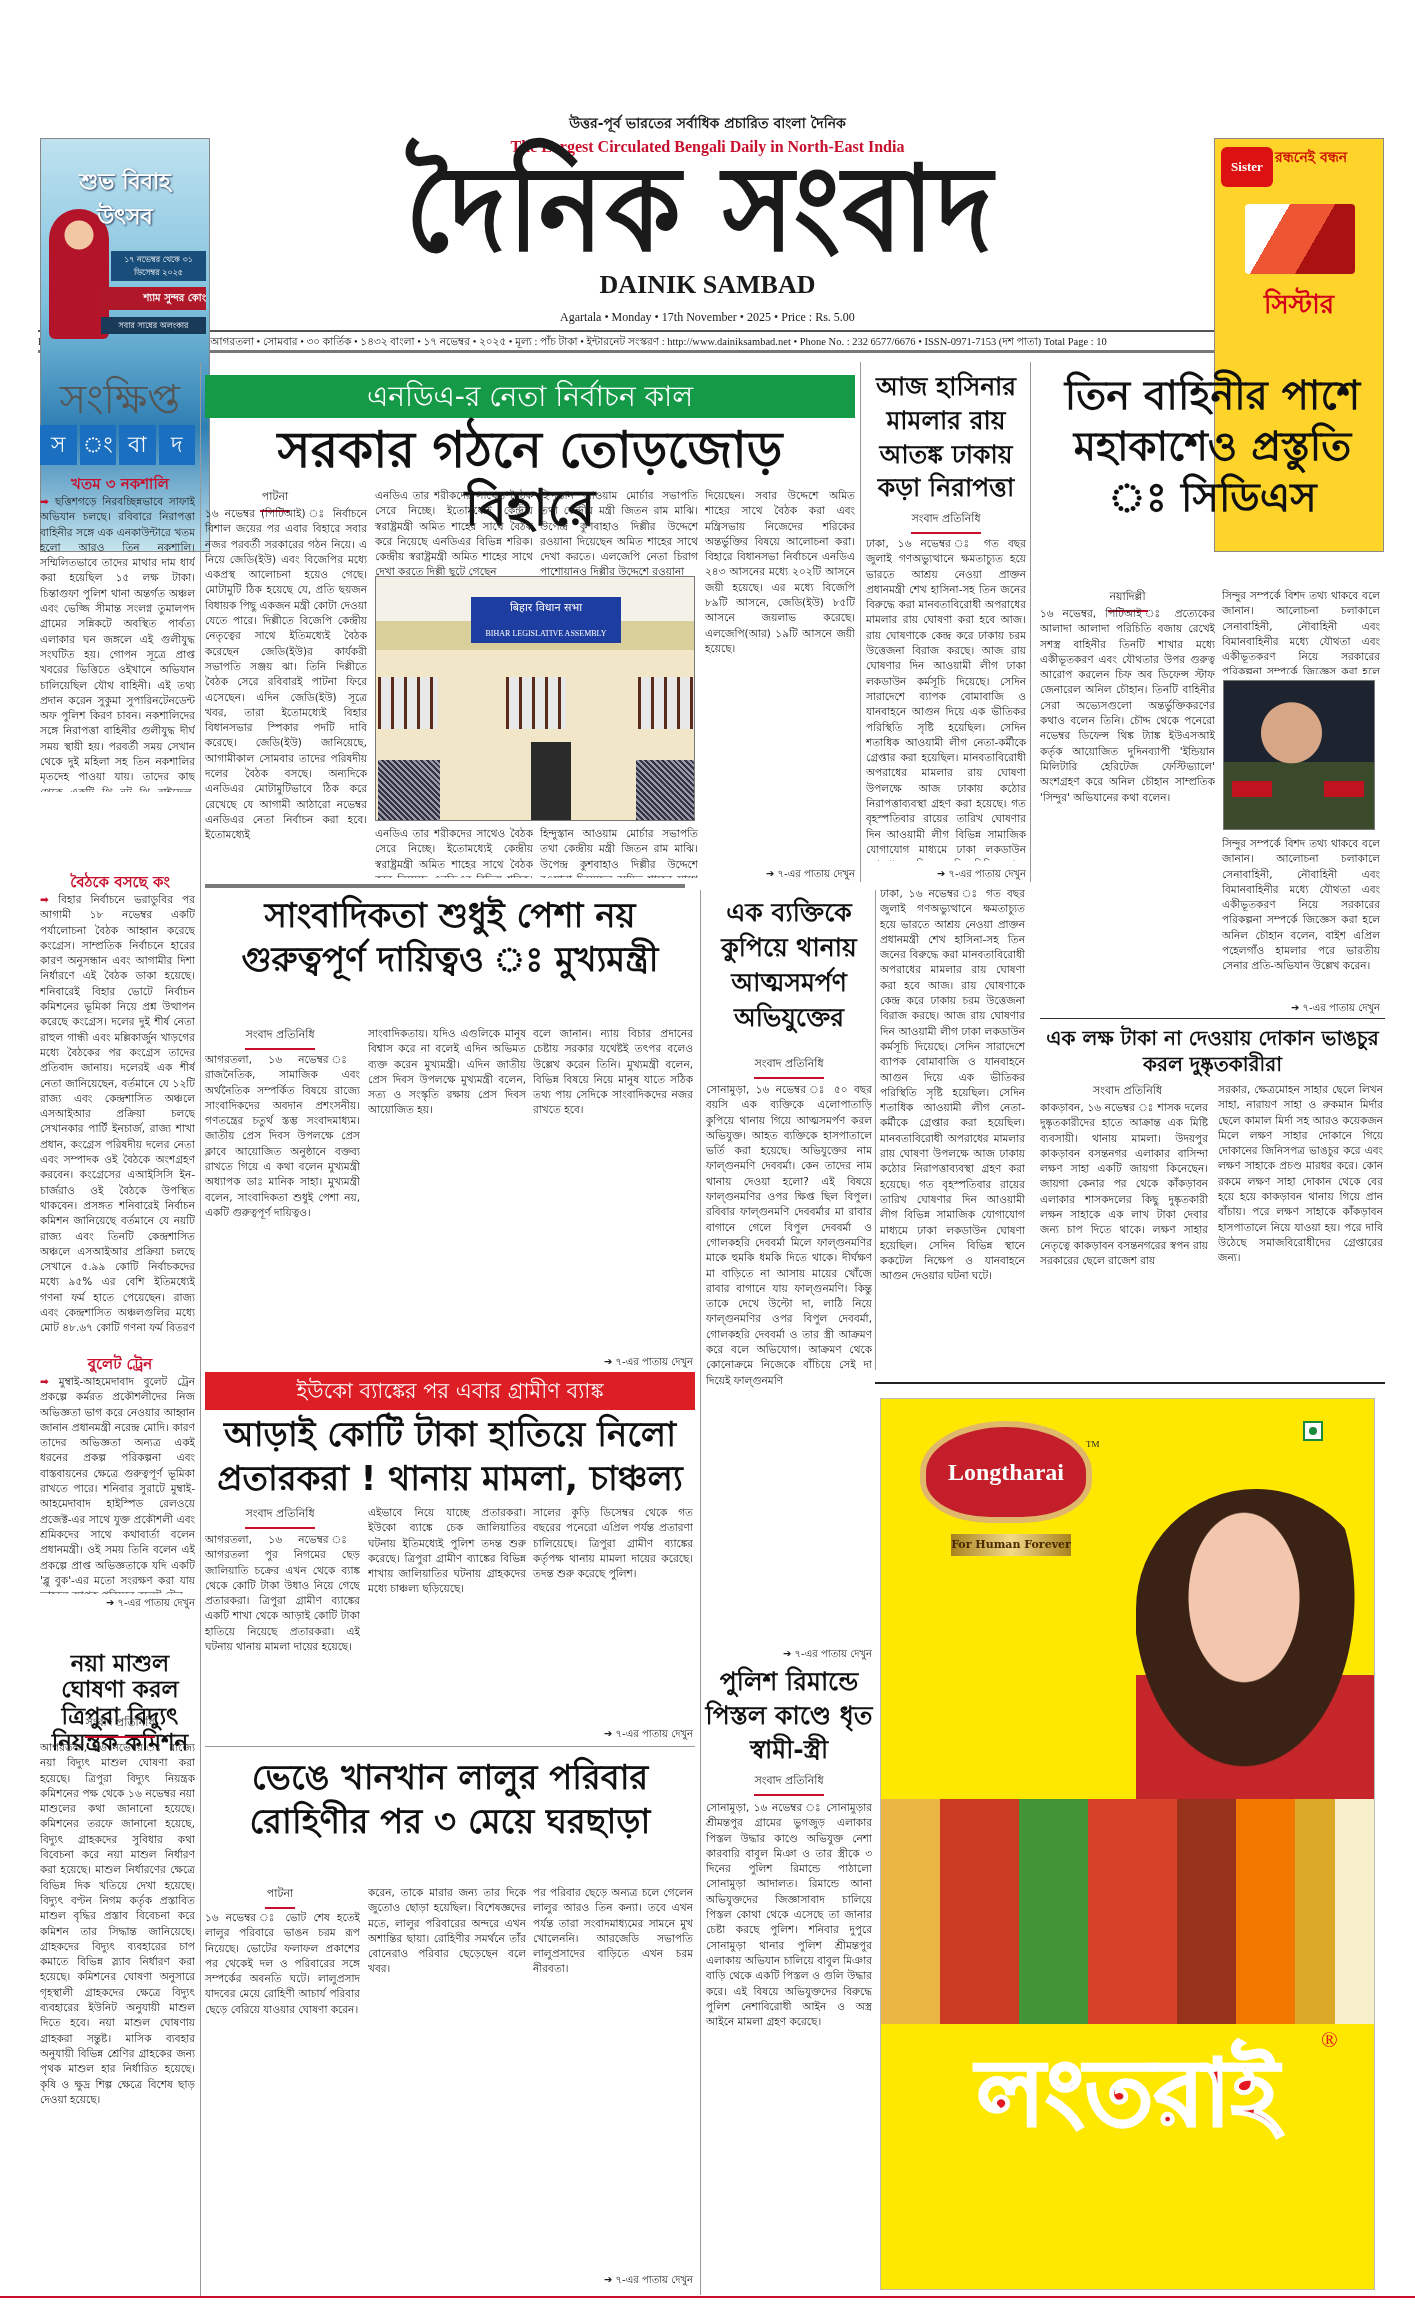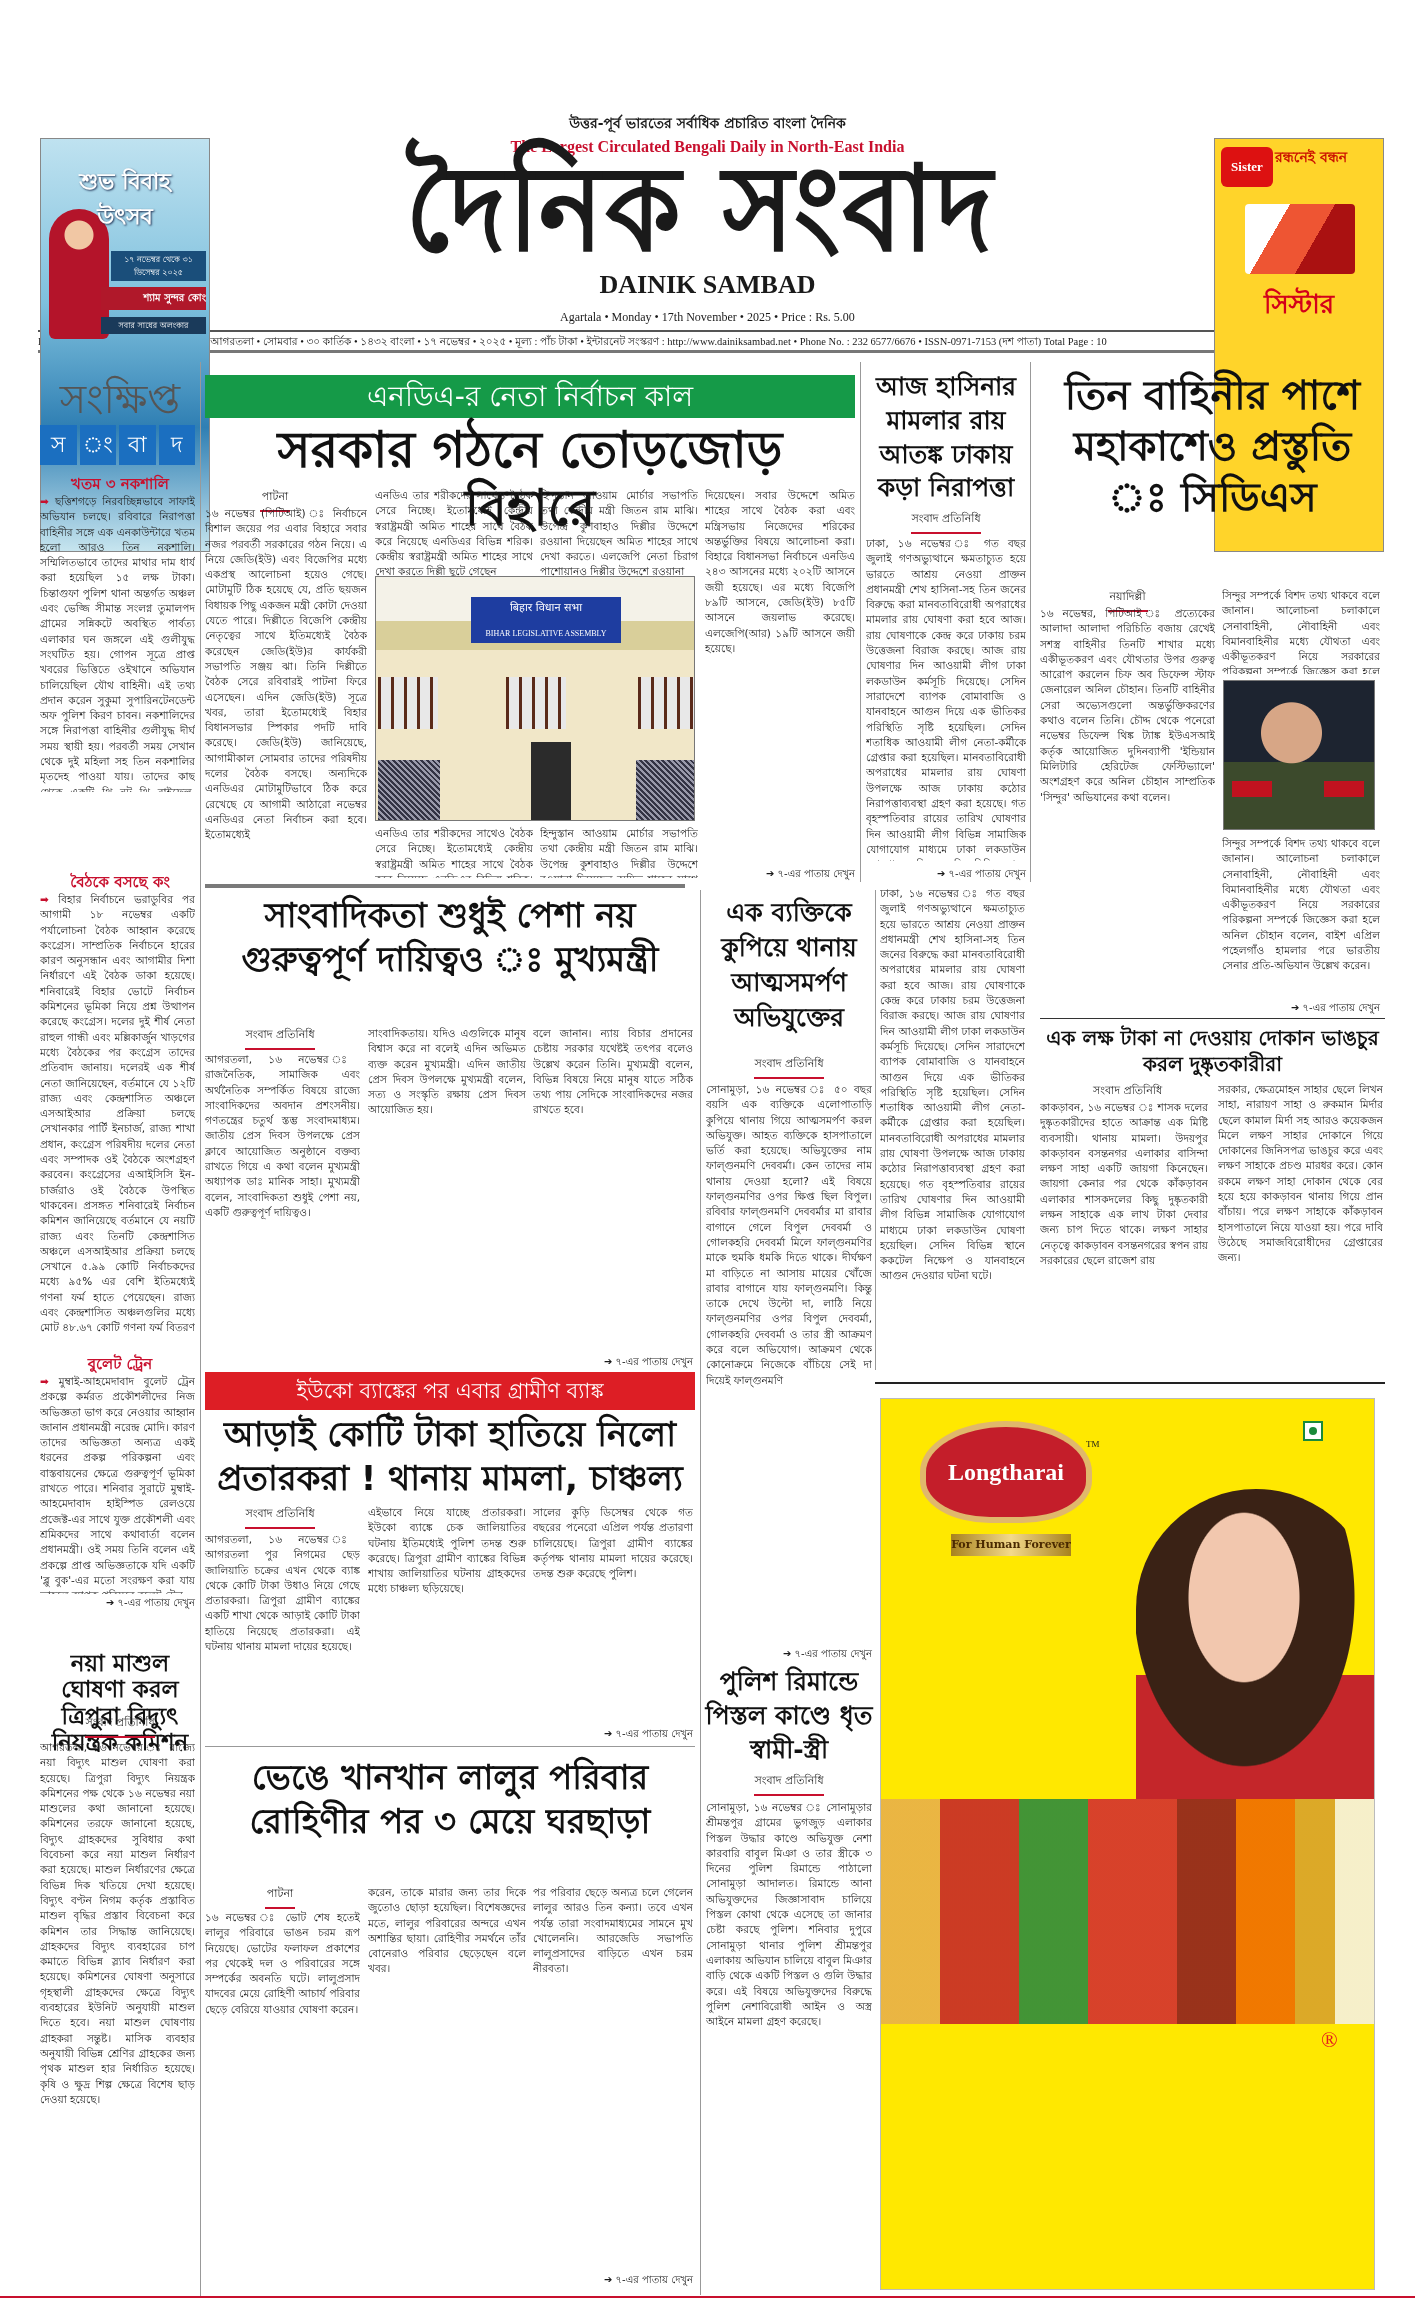--- a/index.html
+++ b/index.html
@@ -219,14 +219,15 @@
 <div class="abs body-text" style="left:533px;top:1885px;width:160px;height:385px;">পর পরিবার ছেড়ে অন্যত্র চলে গেলেন লালুর আরও তিন কন্যা। তবে এখন পর্যন্ত তারা সংবাদমাধ্যমের সামনে মুখ খোলেননি। আরজেডি সভাপতি লালুপ্রসাদের বাড়িতে এখন চরম নীরবতা।</div>
 <div class="abs more" style="left:533px;top:2272px;width:160px;">➔ ৭-এর পাতায় দেখুন</div>
 
 <div class="abs ad-big">
   <div class="logo-plate lib">Longtharai</div>
   <div class="tm lib">TM</div>
   <div class="ribbon">For Human Forever</div>
   <div class="veg"></div>
   <div class="woman"></div>
   <div class="products"></div>
+  <div class="wordmark">লংতরাই</div>
   <div class="reg lib">®</div>
 </div>
 
 </body></html>

